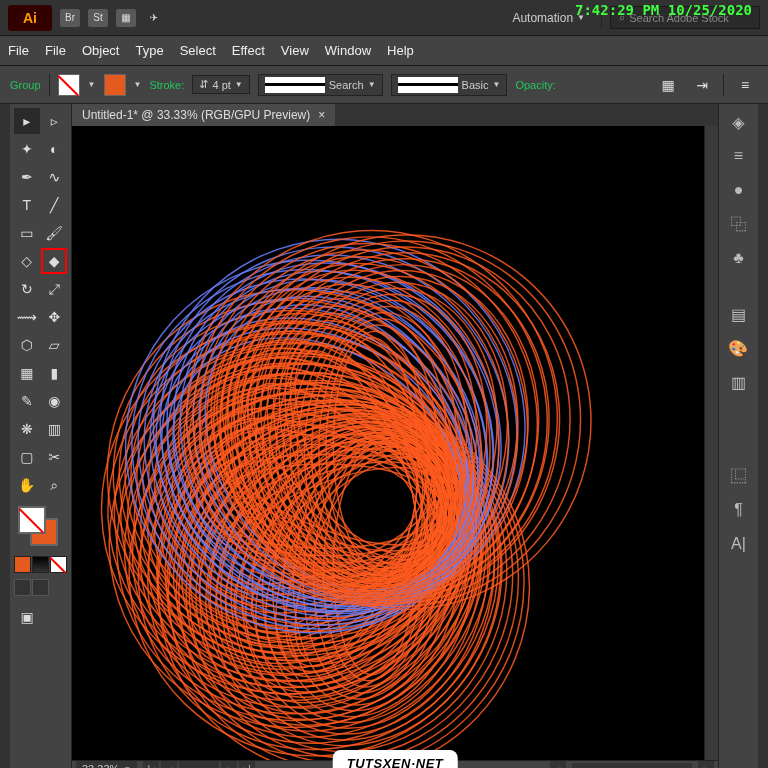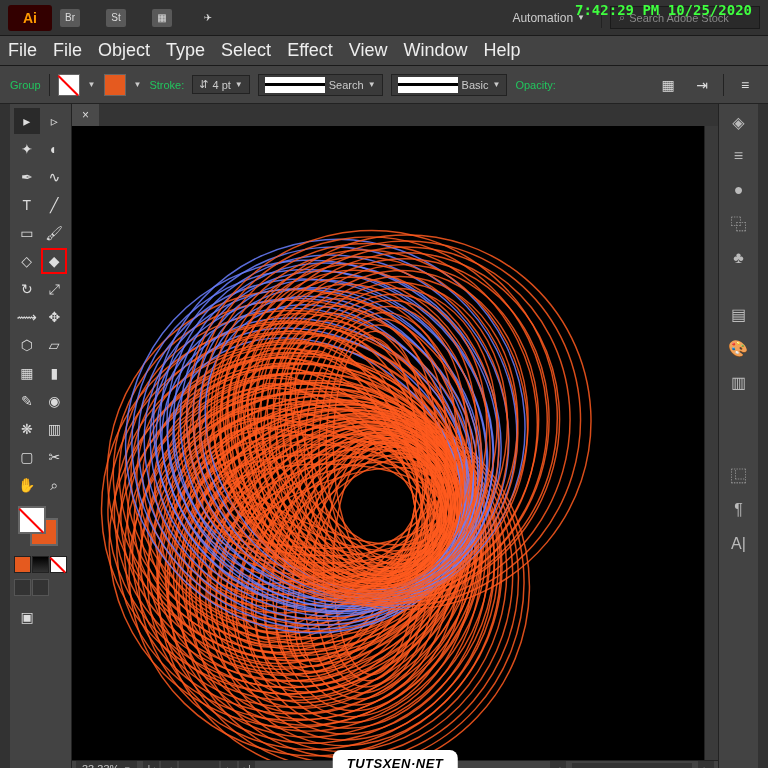--- a/index.html
+++ b/index.html
@@ -1,26 +1,26 @@
 <!DOCTYPE html>
 <html><head>
 <meta charset="utf-8">
 <style>
 * { margin: 0; padding: 0; box-sizing: border-box; font-family: Arial, sans-serif; user-select: none; }
 body { width: 768px; height: 768px; background: #323232; color: #ccc; font-size: 11px; overflow: hidden; position: relative; }
 .titlebar { height: 36px; background: #323232; display: flex; align-items: center; padding: 0 8px; border-bottom: 1px solid #1a1a1a; }
 .ai-logo { width: 44px; height: 26px; background: #330000; color: #ff9a00; display: flex; align-items: center; justify-content: center; font-weight: bold; font-size: 14px; border-radius: 3px; margin-right: 8px; }
-.title-icons { display: flex; gap: 26px; align-items: center; }
+.title-icons { display: flex; gap: 8px; align-items: center; }
 .title-icon { width: 20px; height: 18px; background: #595959; border-radius: 2px; display: flex; align-items: center; justify-content: center; color: #ddd; font-size: 10px; }
 .title-center { margin-left: auto; display: flex; align-items: center; gap: 8px; }
 .automation { display: flex; align-items: center; gap: 4px; color: #ccc; font-size: 12px; padding: 4px 8px; }
 .search { background: #2a2a2a; border: 1px solid #1a1a1a; padding: 4px 8px; color: #888; font-size: 11px; width: 150px; display: flex; align-items: center; gap: 4px; }
 .timestamp { position: absolute; top: 2px; right: 16px; color: #3fff3f; font-family: monospace; font-size: 14px; font-weight: bold; }
 .menubar { height: 30px; background: #434343; display: flex; align-items: center; padding: 0 8px; gap: 16px; border-bottom: 1px solid #1a1a1a; }
-.menu-item { color: #eee; font-size: 18px; }
+.menu-item { color: #eee; font-size: 13px; }
 .controlbar { height: 38px; background: #434343; display: flex; align-items: center; padding: 0 10px; gap: 8px; border-bottom: 1px solid #222; }
 .ctrl-label { color: #22c55e; font-size: 11px; text-align: right; }
 .swatch-diag { width: 22px; height: 22px; background: #fff; border: 1px solid #666; position: relative; }
 .swatch-diag::after { content: ""; position: absolute; top: 0; left: 0; width: 140%; height: 2px; background: red; transform: rotate(45deg); transform-origin: top left; }
 .swatch-orange { width: 22px; height: 22px; background: #e55a1f; border: 1px solid #666; }
 .ctrl-drop { display: flex; align-items: center; background: #3a3a3a; border: 1px solid #222; padding: 2px 6px; gap: 4px; font-size: 11px; }
 .chevron { font-size: 8px; }
 .stroke-preview { width: 60px; height: 16px; background: #fff; display: flex; align-items: center; justify-content: center; }
 .stroke-line { width: 100%; height: 3px; background: #000; }
 .spacer { flex: 1; }
@@ -197,20 +197,21 @@
       <div class="sw" style="background:#333;border-color:#555"></div>
     </div>
     <div class="tool-row" style="margin-top:6px">
         <div class="tool">▣</div>
       </div>
   </div>
 
   <div class="canvas-area">
     <div class="tab-strip">
       <div class="doc-tab">
+        <span>Untitled-1* @ 33.33% (RGB/GPU Preview)</span>
         <span>×</span>
       </div>
     </div>
     <div style="flex:1; display:flex">
       <div class="canvas">
         <svg width="100%" height="100%" viewBox="0 0 600 600">
           <g transform="translate(290,360)" stroke-width="1.4" fill="none">
             <g stroke="#ff5a1f" id="petal">
                 <ellipse rx="40" ry="110" cx="0" cy="-30" transform="rotate(-178) translate(0,-20)" stroke="#ff5a1f" opacity="0.85"></ellipse>
                 <ellipse rx="48" ry="114" cx="0" cy="-30" transform="rotate(-176.8) translate(0,-22)" stroke="#ff5a1f" opacity="0.85"></ellipse>

